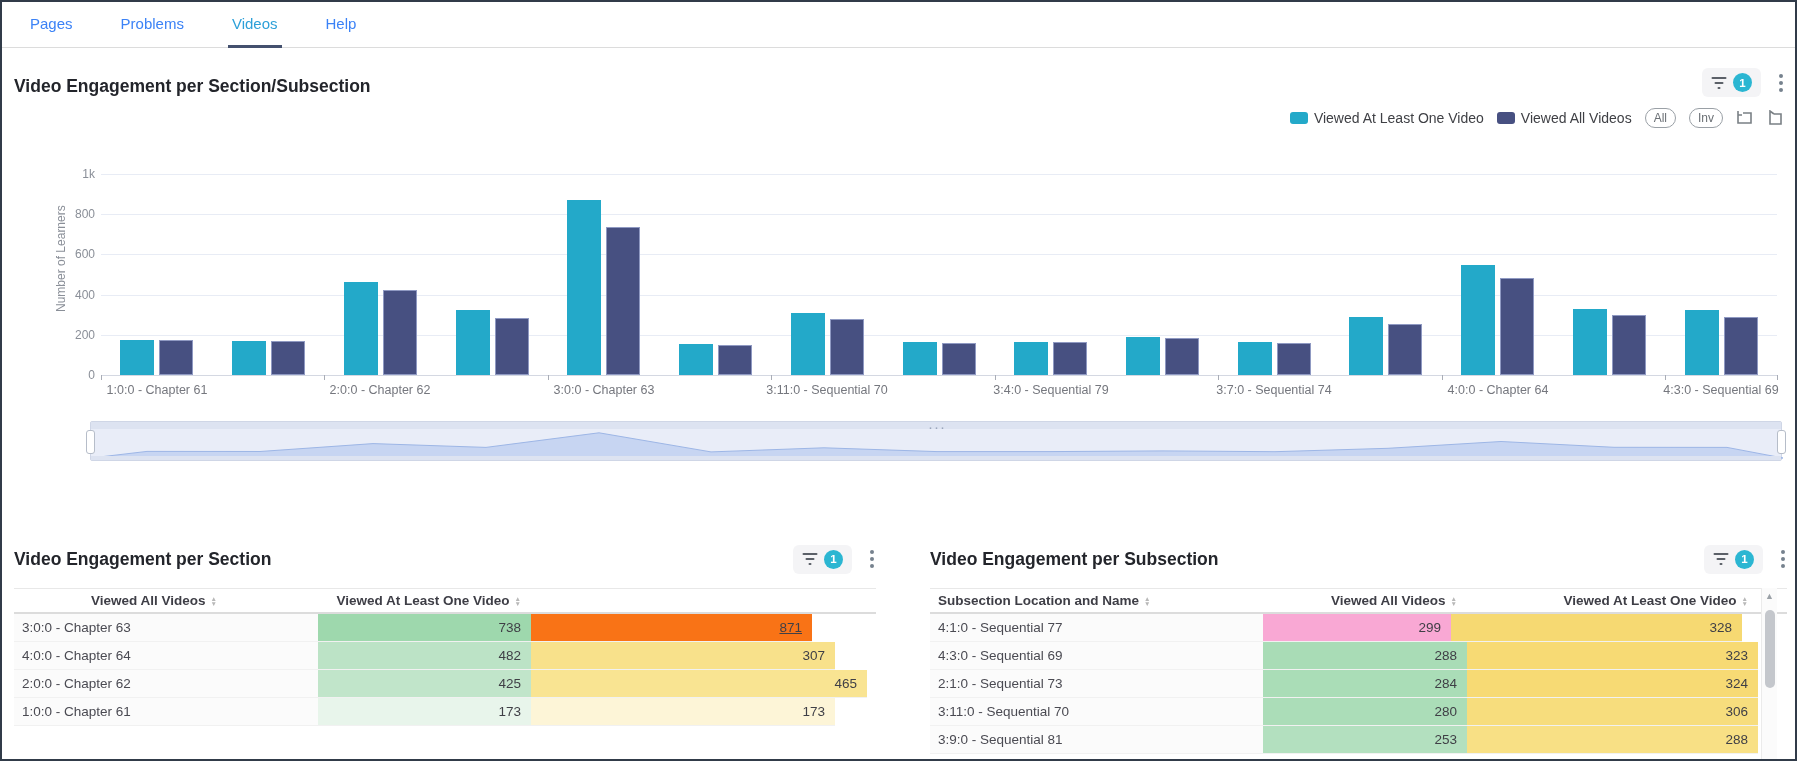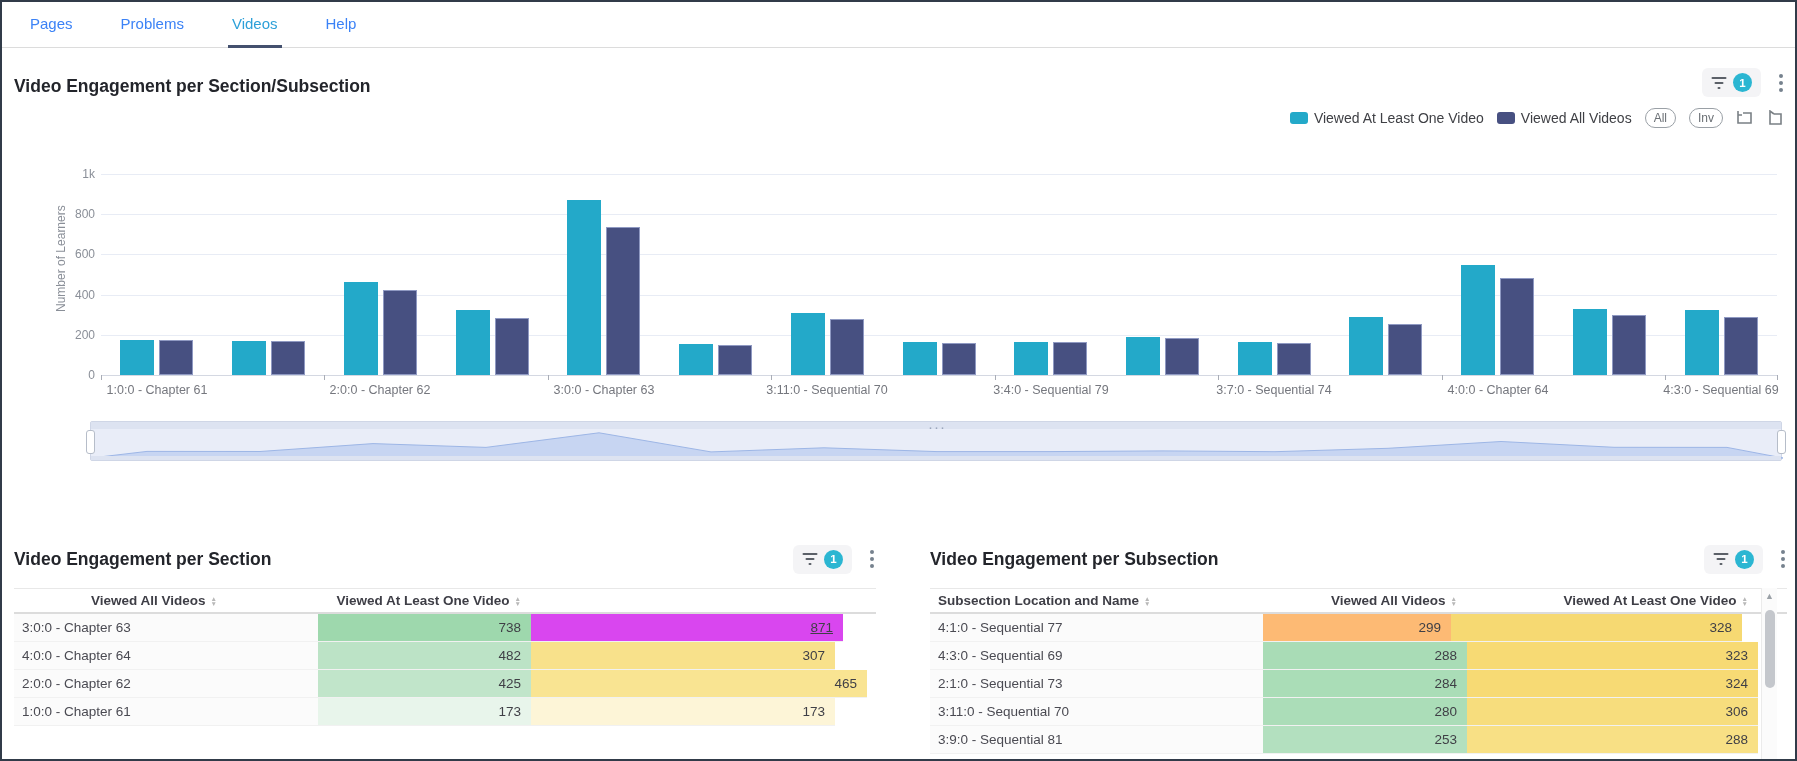--- a/index.html
+++ b/index.html
@@ -235,21 +235,21 @@
             <div class="sort-icon">▲<br>▼</div>
           </div>
           <div class="vcell cell-num" style="width: 304px;">
             <span>Viewed At Least One Video</span>
             <div class="sort-icon">▲<br>▼</div>
           </div>
         </div>
         <div class="vrow">
           <div class="vcell cell-name" style="width: 304px;">3:0:0 - Chapter 63</div>
           <div class="vcell cell-num" style="width: 213px; background: rgb(158, 216, 173);">738</div>
-          <div class="vcell cell-num" style="width: 312px; background: #d946ef; text-decoration: underline;">871</div>
+          <div class="vcell cell-num" style="width: 281px; background: #f97316; text-decoration: underline;">871</div>
         </div>
         <div class="vrow">
           <div class="vcell cell-name" style="width: 304px;">4:0:0 - Chapter 64</div>
           <div class="vcell cell-num" style="width: 213px; background: rgb(188, 227, 198);">482</div>
           <div class="vcell cell-num" style="width: 304px; background: rgb(248, 225, 139);">307</div>
         </div>
         <div class="vrow">
           <div class="vcell cell-name" style="width: 304px;">2:0:0 - Chapter 62</div>
           <div class="vcell cell-num" style="width: 213px; background: rgb(193, 229, 202);">425</div>
           <div class="vcell cell-num" style="width: 336px; background: rgb(249, 228, 146);">465</div>
@@ -291,21 +291,21 @@
             <span>Viewed All Videos</span>
             <div class="sort-icon">▲<br>▼</div>
           </div>
           <div class="vcell cell-num" style="width: 291px;">
             <span>Viewed At Least One Video</span>
             <div class="sort-icon">▲<br>▼</div>
           </div>
         </div>
         <div class="vrow">
           <div class="vcell cell-name" style="width: 333px;">4:1:0 - Sequential 77</div>
-          <div class="vcell cell-num" style="width: 188px; background: #fdba74;">299</div>
+          <div class="vcell cell-num" style="width: 188px; background: #f9a8d4;">299</div>
           <div class="vcell cell-num" style="width: 291px; background: rgb(246, 217, 114);">328</div>
         </div>
         <div class="vrow">
           <div class="vcell cell-name" style="width: 333px;">4:3:0 - Sequential 69</div>
           <div class="vcell cell-num" style="width: 204px; background: rgb(169, 220, 182);">288</div>
           <div class="vcell cell-num" style="width: 291px; background: rgb(247, 218, 116);">323</div>
         </div>
         <div class="vrow">
           <div class="vcell cell-name" style="width: 333px;">2:1:0 - Sequential 73</div>
           <div class="vcell cell-num" style="width: 204px; background: rgb(170, 221, 183);">284</div>

